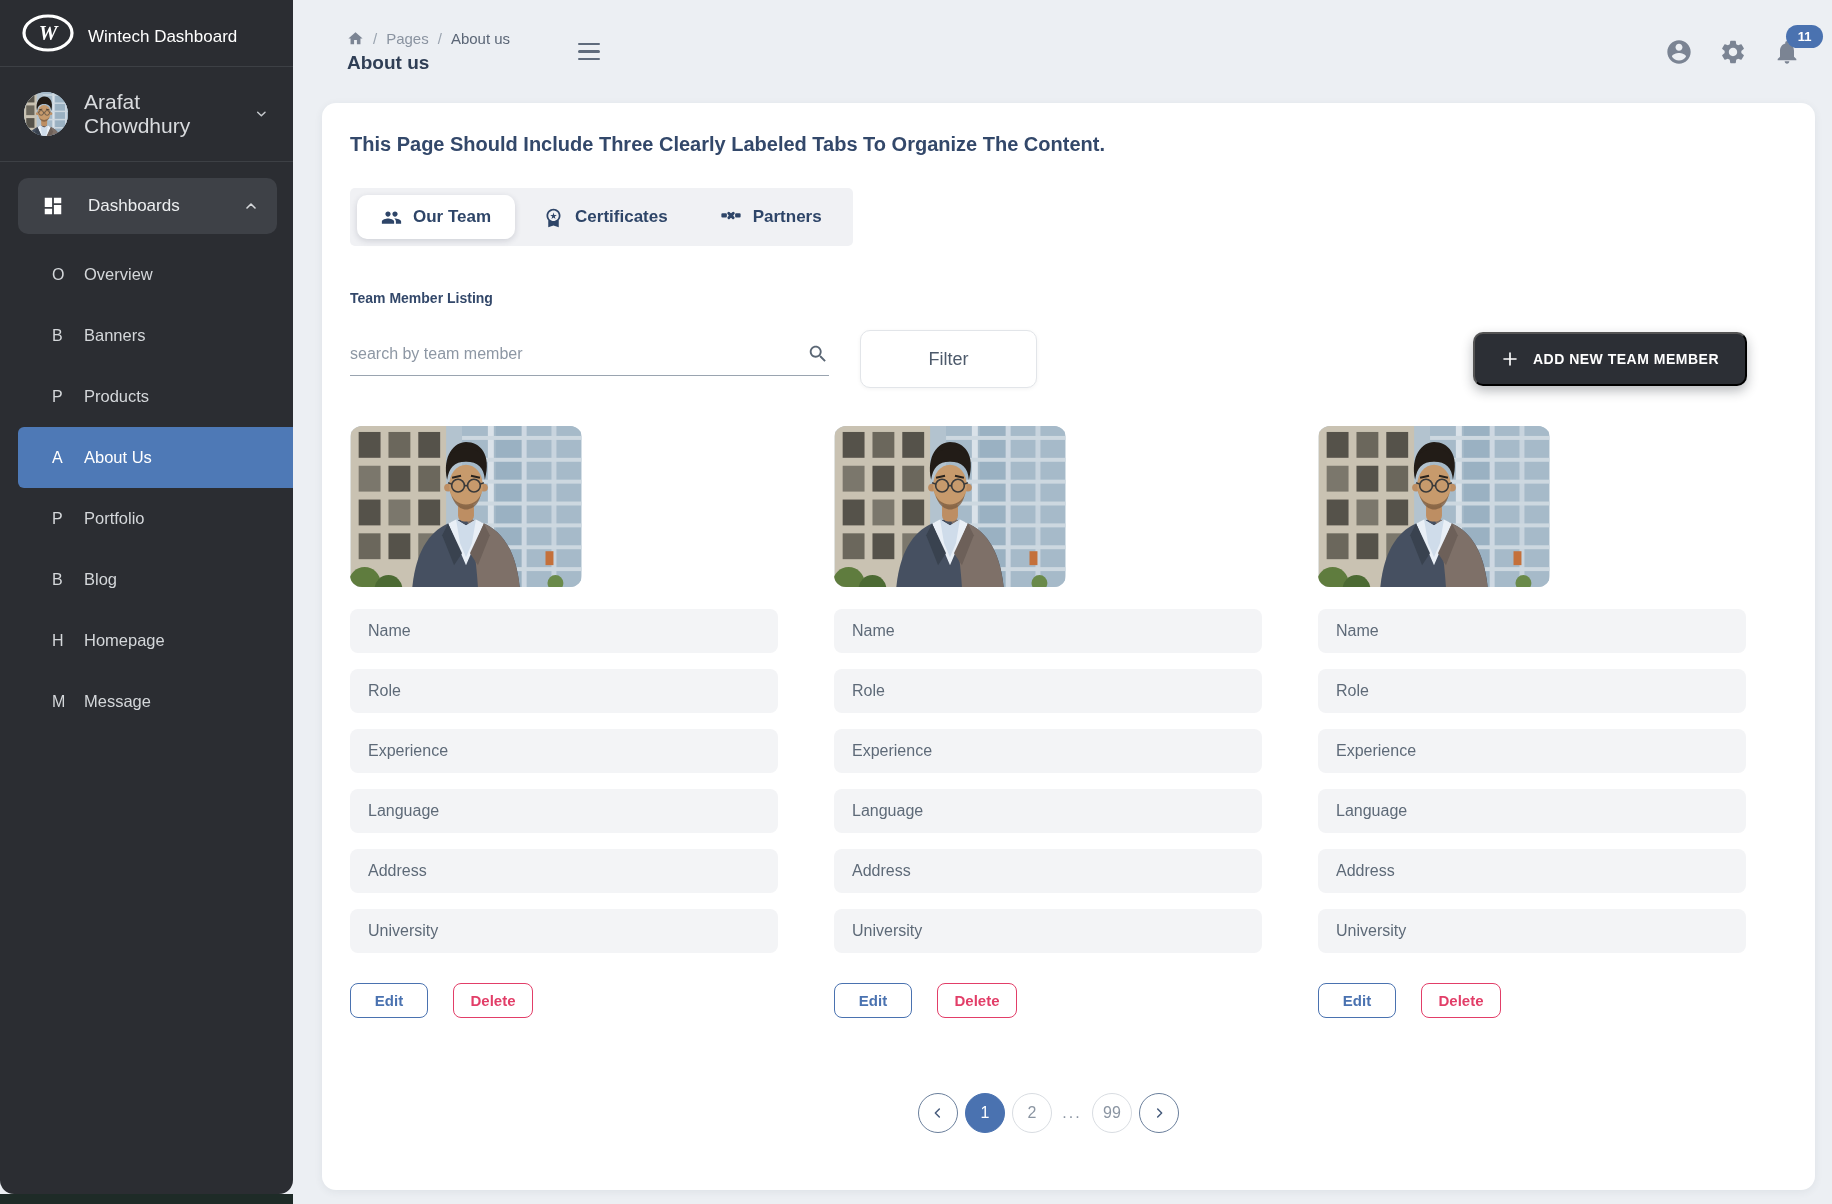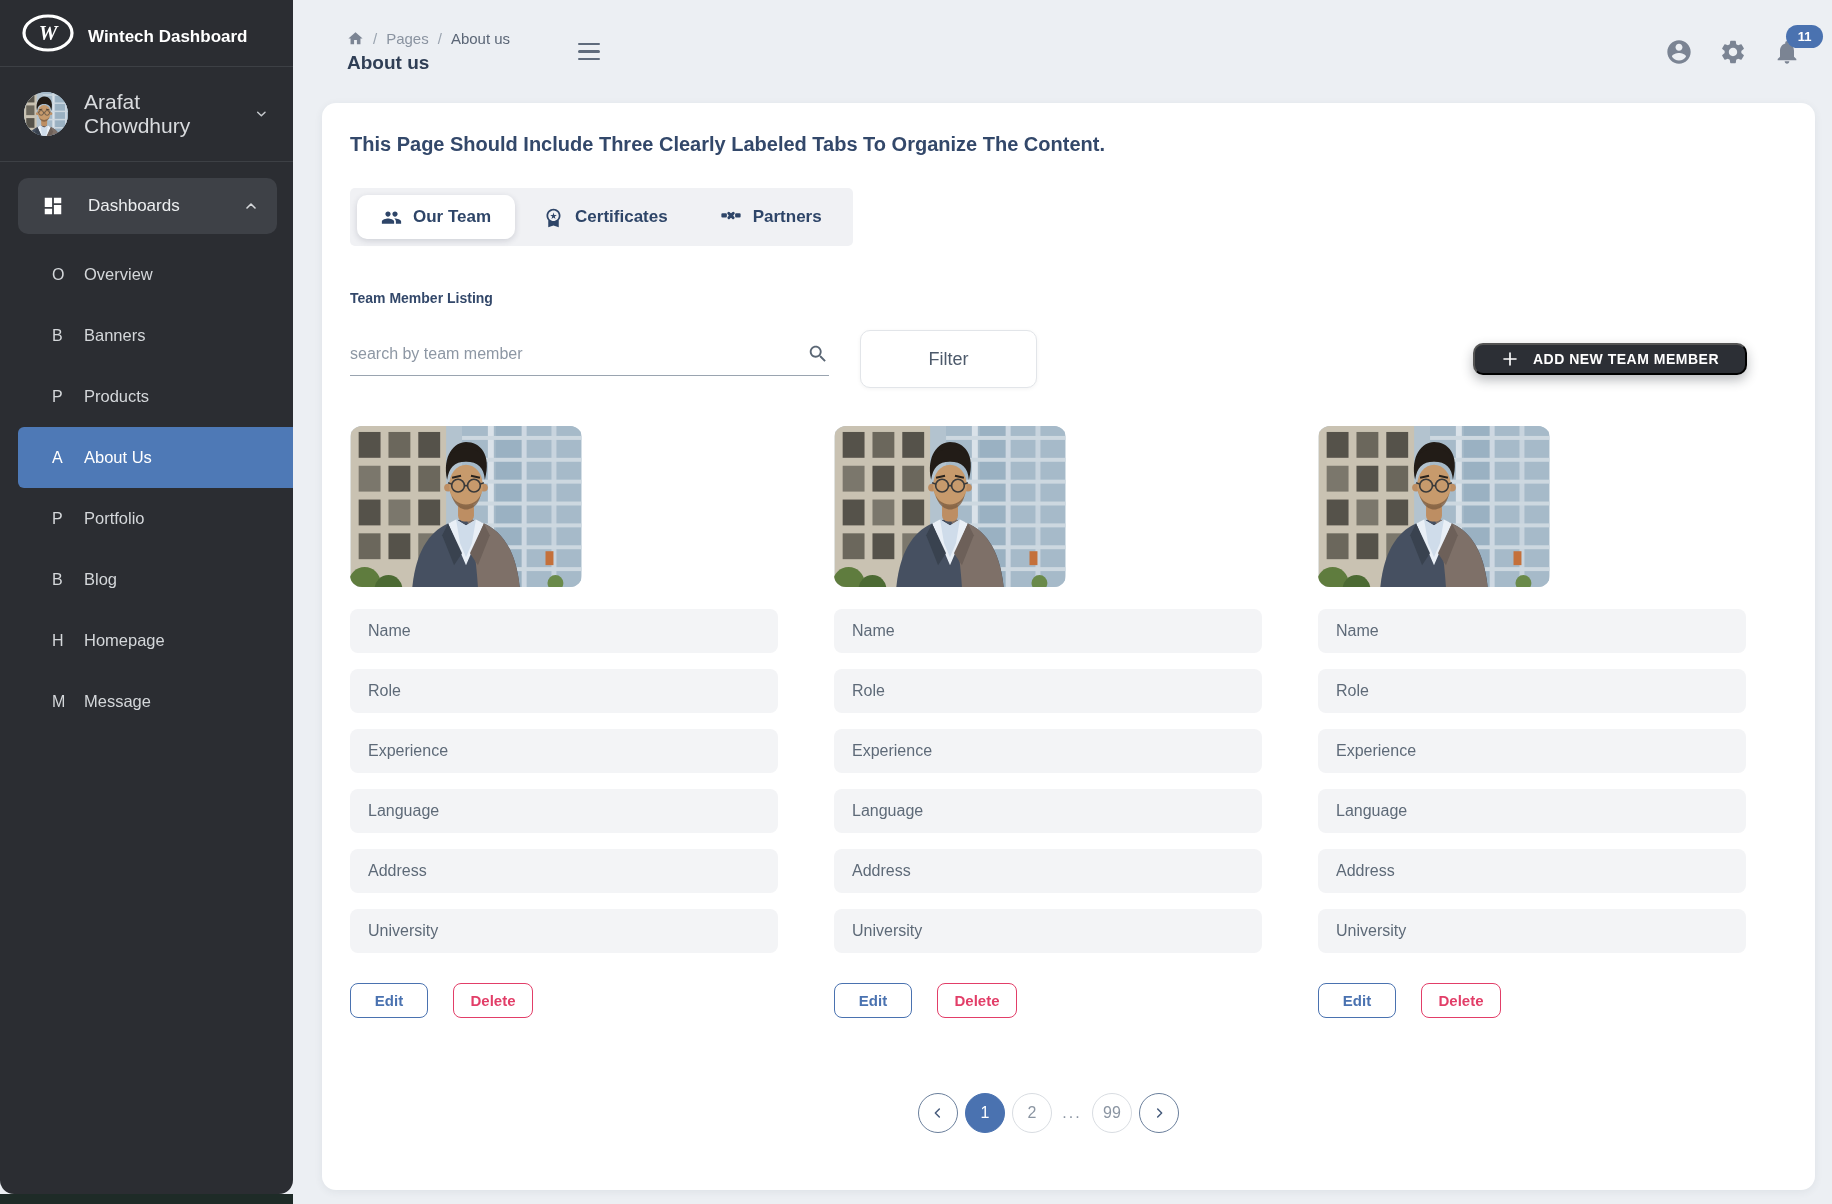--- a/index.html
+++ b/index.html
@@ -8,21 +8,21 @@
 
   .app { display:flex; width:100%; height:100%; }
 
   
   .sidebar-col { width:293px; flex-shrink:0; position:relative; }
   .sidebar-strip { position:absolute; left:0; bottom:0; width:100%; height:10px; background:#1e2b27; }
   .sidebar { position:absolute; top:0; left:0; right:0; bottom:10px; background:#2b2d32; border-radius:0 0 14px 14px; color:#e2e4e6; display:flex; flex-direction:column; z-index:2; }
 
   .logo-row { height:67px; display:flex; align-items:center; gap:14px; padding:0 22px; border-bottom:1px solid #3d4045; }
   .logo-mark { flex-shrink:0; }
-  .app-title { font-size:17px; font-weight:bold; color:#ffffff;margin-top:8px; }
+  .app-title { font-size:17px; font-weight:normal; color:#ffffff;margin-top:8px; }
 
   .user-row { height:95px; display:flex; align-items:center; gap:16px; padding:0 24px; border-bottom:1px solid #3d4045; }
   .avatar { width:44px; height:44px; border-radius:50%; overflow:hidden; flex-shrink:0; background:#8fa5b5; }
   .avatar svg { display:block; width:44px; height:44px; }
   .user-name { font-size:21px; color:#d9dbde; }
   .user-chevron { margin-left:auto; }
 
   .dash-item { margin:16px 16px 10px 18px; height:56px; background:#3e4147; border-radius:10px; display:flex; align-items:center; gap:24px; padding:0 18px 0 24px; cursor:pointer; }
   .dash-label { font-size:17px; color:#eceef0; }
   .dash-chevron { margin-left:auto; }
@@ -59,21 +59,21 @@
   .tab { height:44px; padding:0 24px; display:flex; align-items:center; gap:11px; font-size:17px; font-weight:600; color:#2e4568; border-radius:10px; cursor:pointer; }
   .tab.active { background:#ffffff; box-shadow:0 2px 6px rgba(30,40,60,.16); }
 
   .section-title { margin-top:44px; font-size:14px; font-weight:bold; color:#33486a; }
 
   .toolbar { margin-top:24px; display:flex; align-items:center; }
   .member-search { width:479px; display:flex; align-items:center; border-bottom:1.5px solid #9aa4b0; padding-bottom:10px; }
   .member-search input { flex:1; border:none; outline:none; background:transparent; font-size:16px; color:#5e6a78; font-family:"Liberation Sans", sans-serif; }
   .member-search input::placeholder { color:#8d97a4; }
   .filter-btn { margin-left:31px; width:177px; height:58px; background:#ffffff; border:1px solid #e2e5e9; border-radius:10px; box-shadow:0 1px 4px rgba(0,0,0,.05); font-size:18px; color:#4d5a6b; display:flex; align-items:center; justify-content:center; cursor:pointer; }
-  .add-btn { margin-left:auto; height:32px; padding:0 26px; background:#2c2f35; border-radius:10px; box-shadow:0 5px 12px rgba(20,25,35,.3); color:#ffffff; font-size:14px; font-weight:bold; letter-spacing:.5px; display:flex; align-items:center; gap:14px; cursor:pointer; }
+  .add-btn { margin-left:auto; height:54px; padding:0 26px; background:#2c2f35; border-radius:10px; box-shadow:0 5px 12px rgba(20,25,35,.3); color:#ffffff; font-size:14px; font-weight:bold; letter-spacing:.5px; display:flex; align-items:center; gap:14px; cursor:pointer; }
 
   .members { margin-top:38px; display:grid; grid-template-columns:repeat(3, 428px); column-gap:56px; }
   .member-photo { width:232px; height:161px; border-radius:12px; overflow:hidden; }
   .member-photo svg { display:block; width:232px; height:161px; }
   .member-fields { margin-top:22px; }
   .field { height:44px; background:#f3f4f6; border-radius:8px; display:flex; align-items:center; padding-left:18px; font-size:16px; color:#5e6a78; margin-bottom:16px; }
   .member-actions { margin-top:30px; display:flex; gap:25px; }
   .edit-btn, .delete-btn { height:35px; border-radius:8px; background:#ffffff; font-size:15px; font-weight:bold; display:flex; align-items:center; justify-content:center; cursor:pointer; font-family:"Liberation Sans", sans-serif; }
   .edit-btn { width:78px; border:1.5px solid #4a72b0; color:#4a72b0; }
   .delete-btn { width:80px; border:1.5px solid #e23e68; color:#e23e68; }

